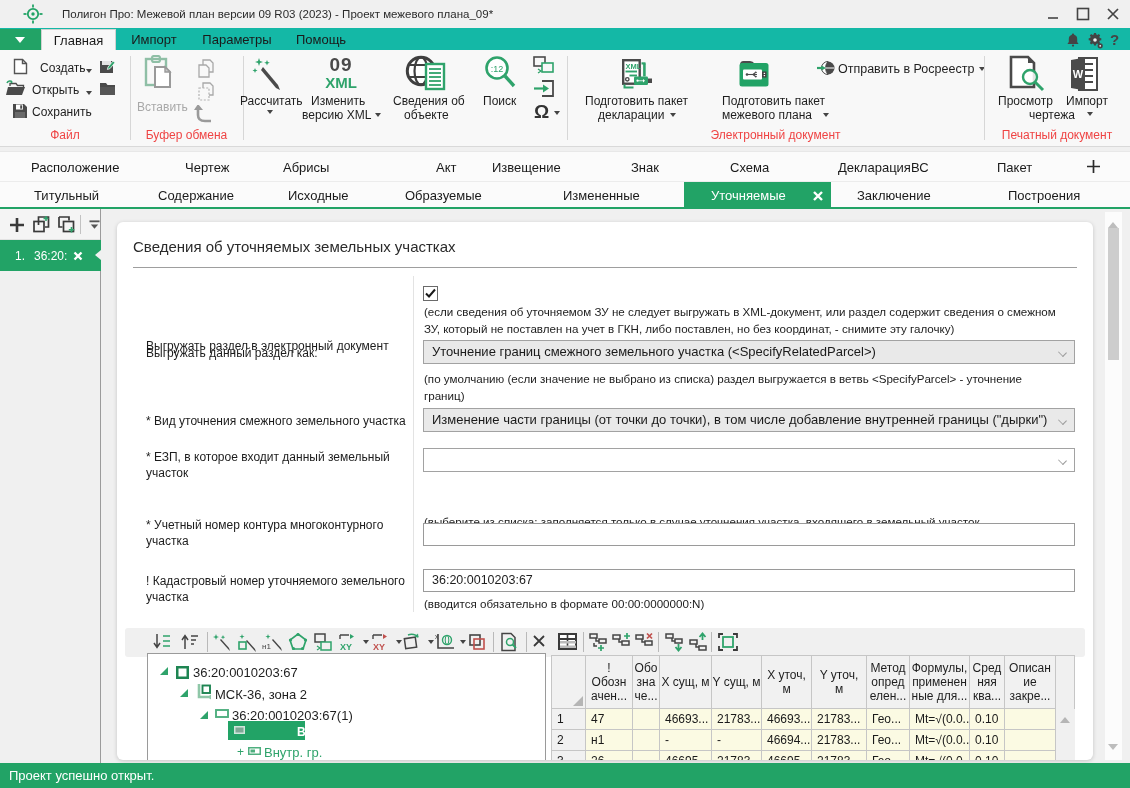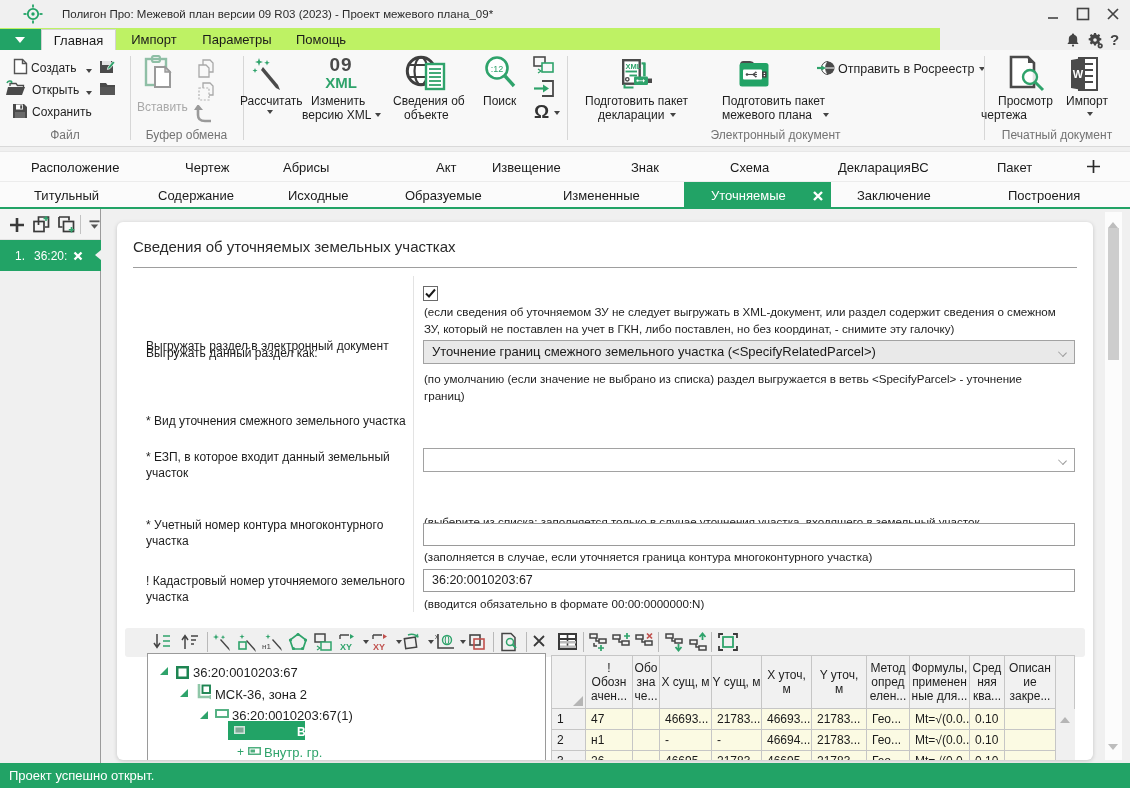--- a/index.html
+++ b/index.html
@@ -3,29 +3,29 @@
 <meta charset="utf-8">
 <style>
 * { margin:0; padding:0; box-sizing:border-box; }
 html,body { width:1130px; height:788px; overflow:hidden; }
 body { font-family:"Liberation Sans", sans-serif; background:#f0f0f0; position:relative; color:#1e1e1e; }
 .abs { position:absolute; }
 
 #titlebar { position:absolute; left:0; top:0; width:1130px; height:28px; background:#f0f0f0; }
 #title-text { position:absolute; left:62px; top:8px; font-size:11.5px; color:#2b2b2b; }
 
-#apptabs { position:absolute; left:0; top:28px; width:940px; height:23px; background:#bef264; }
+#apptabs { position:absolute; left:0; top:28px; width:1130px; height:23px; background:#14b8a6; }
 #appbtn { position:absolute; left:0; top:1px; width:41px; height:21px; background:#22a366; }
 #appbtn:after { content:""; position:absolute; left:15px; top:8px; border:5px solid transparent; border-top:6px solid #fff; }
 .apptab { position:absolute; top:1px; height:22px; line-height:22px; font-size:13px; color:#1a1a1a; text-align:center; }
 .apptab.active { background:#f8f8f8; border:1px solid #d2d2d2; border-bottom:none; }
 
 #ribbon { position:absolute; left:0; top:50px; width:1130px; height:97px; background:#f8f8f8; border-bottom:1px solid #d9d9d9; }
 .rsep { position:absolute; top:6px; height:84px; width:1px; background:#d7d7d7; }
-.rlabel { position:absolute; bottom:4px; font-size:12px; color:#737373; text-align:center; }
+.rlabel { position:absolute; bottom:4px; font-size:12px; color:#ef4444; text-align:center; }
 .rtext { font-size:12px; color:#1e1e1e; }
 .gray { color:#a8a8a8; }
 .dd { display:inline-block; width:0; height:0; border:3.5px solid transparent; border-top:4px solid #444; vertical-align:middle; margin-left:2px; position:relative; top:2px;}
 
 #doctabs1 { position:absolute; left:0; top:151px; width:1130px; height:30px; background:#fbfbfb; border-top:1px solid #e8e8e8;}
 #doctabs2 { position:absolute; left:0; top:181px; width:1130px; height:26px; background:#fbfbfb; border-top:1px solid #ececec; }
 #greenline { position:absolute; left:0; top:207px; width:1130px; height:2px; background:#22a366; }
 .dtab { position:absolute; font-size:13px; color:#1a1a1a; }
 
 #content { position:absolute; left:0; top:209px; width:1130px; height:554px; background:#f0f0f0; }
@@ -103,21 +103,21 @@
       <circle cx="13.2" cy="13.8" r="0.9" fill="#f0f0f0"></circle>
     </svg>
   <div class="abs" style="left:1110px;top:3px;font-size:15px;font-weight:bold;color:#444">?</div>
 </div>
 <div id="ribbon">
 
   <svg class="abs" style="left:13px;top:8px" width="15" height="17" viewBox="0 0 15 17">
       <path d="M1.5 1.5 h8 l4 4 v10 h-12 z" fill="#fff" stroke="#555" stroke-width="1.4"></path>
       <path d="M9.5 1.5 v4 h4" fill="none" stroke="#555" stroke-width="1.4"></path>
     </svg>
-  <span class="rtext abs" style="left:31px;top:11px">Создать</span>
+  <span class="rtext abs" style="left:40px;top:11px">Создать</span>
     <span class="dd" style="position:absolute;left:84px;top:19px"></span>
   <svg class="abs" style="left:99px;top:8px" width="17" height="16" viewBox="0 0 17 16">
       <path d="M1 3 h13 v12 h-13 z" fill="#4a4a4a"></path>
       <rect x="3" y="3" width="9" height="4" fill="#fff" opacity=".85"></rect>
       <path d="M9 9 l5 -6 2 1.6 -5 6 -2.6 .9 z" fill="#2fa36b" stroke="#f8f8f8" stroke-width=".8"></path>
     </svg>
   <svg class="abs" style="left:4px;top:30px" width="25" height="17" viewBox="0 0 25 17">
       <path d="M6 6 v-2.5 h6 l1.5 2 h6 v2" fill="none" stroke="#4a4a4a" stroke-width="1.3"></path>
       <path d="M4 7 h17 l-3 8 h-16 z" fill="#4a4a4a"></path>
       <path d="M3 3 c1-2.5 4-2.5 5-1" fill="none" stroke="#2fa36b" stroke-width="1.6"></path>
@@ -258,21 +258,21 @@
   <div class="rlabel" style="left:567px;width:417px;">Электронный документ</div>
   <div class="rsep" style="left:984px;"></div>
 
   <svg class="abs" style="left:1008px;top:5px" width="40" height="38" viewBox="0 0 40 38">
       <path d="M3 2 h17 l6 6 v24 h-23 z" fill="#fff" stroke="#4a4a4a" stroke-width="2.6"></path>
       <path d="M20 2 v6 h6 z" fill="#4a4a4a"></path>
       <circle cx="22" cy="22" r="7" fill="#fff" fill-opacity=".85" stroke="#2fa36b" stroke-width="2.4"></circle>
       <line x1="27" y1="27" x2="35" y2="35" stroke="#2fa36b" stroke-width="3"></line>
     </svg>
   <span class="rtext abs" style="left:998px;top:44px">Просмотр</span>
-  <span class="rtext abs" style="left:981px;top:58px">чертежа</span>
+  <span class="rtext abs" style="left:1029px;top:58px">чертежа</span>
   <svg class="abs" style="left:1069px;top:6px" width="30" height="36" viewBox="0 0 30 36">
       <rect x="10" y="2" width="18" height="32" fill="#fff" stroke="#4a4a4a" stroke-width="2"></rect>
       <g stroke="#4a4a4a" stroke-width="2">
         <line x1="14" y1="8" x2="24" y2="8"></line>
         <line x1="14" y1="14" x2="24" y2="14"></line>
         <line x1="14" y1="20" x2="24" y2="20"></line>
         <line x1="14" y1="26" x2="24" y2="26"></line>
       </g>
       <path d="M2 4 L16 1.5 V34.5 L2 32 z" fill="#4a4a4a"></path>
       <text x="9" y="22" text-anchor="middle" font-size="11" font-weight="bold" fill="#fff" font-family="Liberation Sans">W</text>
@@ -351,30 +351,30 @@
         <rect x="0.5" y="0.5" width="14" height="14" fill="#fff" stroke="#6a6a6a"></rect>
         <path d="M3 7.5 L6 10.5 L12 3.5" fill="none" stroke="#1a1a1a" stroke-width="2"></path>
       </svg>
     <div class="fcap" style="left:307px;top:81px;">(если сведения об уточняемом ЗУ не следует выгружать в XML-документ, или раздел содержит сведения о смежном<br>ЗУ, который не поставлен на учет в ГКН, либо поставлен, но без координат, - снимите эту галочку)</div>
 
     <div class="flabel" style="left:29px;top:123px;">Выгружать данный раздел как:</div>
     <div class="combo" style="top:118px;">Уточнение границ смежного земельного участка (&lt;SpecifyRelatedParcel&gt;)<span class="chev"></span></div>
     <div class="fcap" style="left:307px;top:148px;">(по умолчанию (если значение не выбрано из списка) раздел выгружается в ветвь &lt;SpecifyParcel&gt; - уточнение<br>границ)</div>
 
     <div class="flabel" style="left:29px;top:191px;">* Вид уточнения смежного земельного участка</div>
+    <div class="combo" style="top:186px;">Изменение части границы (от точки до точки), в том числе добавление внутренней границы ("дырки")<span class="chev"></span></div>
 
     <div class="flabel" style="left:29px;top:227px;">* ЕЗП, в которое входит данный земельный<br>участок</div>
     <div class="combo white" style="top:226px;">
         <span class="chev"></span>
       </div>
     <div class="fcap" style="left:307px;top:255px;margin-top:36px;">(выберите из списка; заполняется только в случае уточнения участка, входящего в земельный участок,<br>представляющий собой единое землепользование)</div>
 
     <div class="flabel" style="left:29px;top:295px;">* Учетный номер контура многоконтурного<br>участка</div>
     <div class="input" style="top:301px;"></div>
-    <div class="fcap" style="left:307px;top:326px;">(заполняется в случае, если уточняется граница контура многоконтурного участка)</div>
 
     <div class="flabel" style="left:29px;top:351px;">! Кадастровый номер уточняемого земельного<br>участка</div>
     <div class="input" style="top:347px;">36:20:0010203:67</div>
     <div class="fcap" style="left:307px;top:373px;">(вводится обязательно в формате 00:00:0000000:N)</div>
     <div id="btoolbar">
       <svg style="left:27px" width="20" height="20" viewBox="0 0 20 20">
           <path d="M5 2 v13 M2 11 l3 4.5 3-4.5" fill="none" stroke="#444" stroke-width="1.5"></path>
           <g stroke="#2fa36b" stroke-width="1.5">
             <line x1="11" y1="4" x2="18" y2="4"></line>
             <line x1="11" y1="9" x2="18" y2="9"></line>

